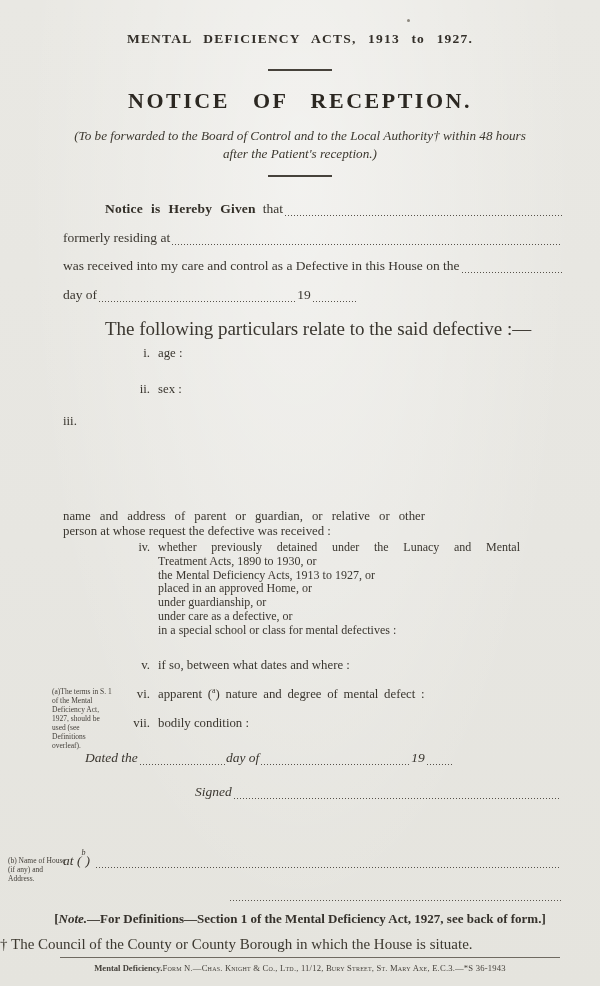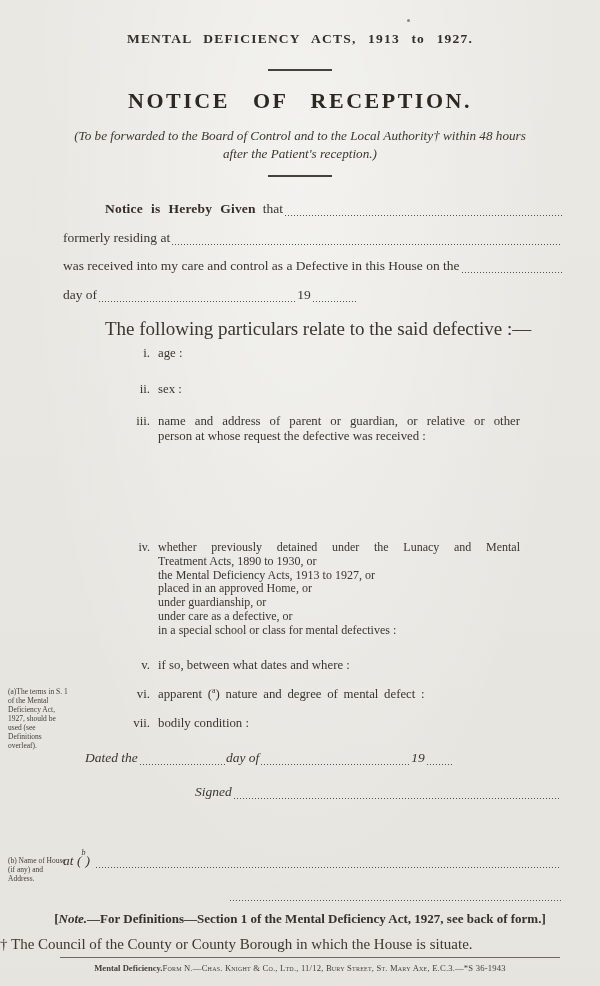--- a/index.html
+++ b/index.html
@@ -45,31 +45,31 @@
   .open3 { top:258px; left:63px; right:38px; }
   .open4 { top:287px; left:63px; right:38px; }
 
   .intro { position:absolute; top:318px; left:105px; font-size:19px; }
 
   .item { position:absolute; left:63px; display:flex; align-items:flex-start; font-size:12.8px; line-height:15px; }
   .num { flex:0 0 95px; text-align:right; padding-right:8px; box-sizing:border-box; }
   .itext { width:362px; }
   .item-i   { top:346px; }
   .item-ii  { top:382px; }
-  .item-iii { top:414px; }
+  .item-iii { top:414px;flex-direction:column; }
   .item-iv  { top:541px; font-size:12px; line-height:13.8px; }
   .item-v   { top:658px; }
   .item-vi  { top:687px; }
   .item-vii { top:716px; }
   .jline { text-align:justify; text-align-last:justify; }
   .vi-text { word-spacing:2.5px; }
   sup.fn { font-size:8px; vertical-align:super; line-height:0; }
 
   .margin-note { position:absolute; left:8px; width:62px; font-size:7.5px; line-height:9px; color:#45413b; }
-  .note-a { top:687px; }
+  .note-a { top:687px;margin-left:44px; }
   .note-b { top:856px; }
 
   .ital { font-style:italic; }
   .dated { top:750px; left:85px; }
   .signed { top:784px; left:195px; right:40px; }
   .person {
     position:absolute; top:820px; left:193px; width:323px;
     font-style:italic; font-size:13.5px; text-align:justify; text-align-last:justify;
   }
   .atline { top:853px; left:63px; right:40px;justify-content:center; }

